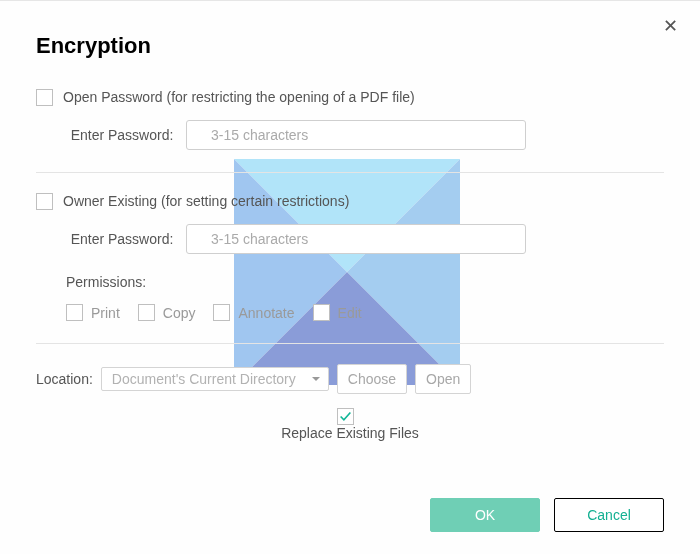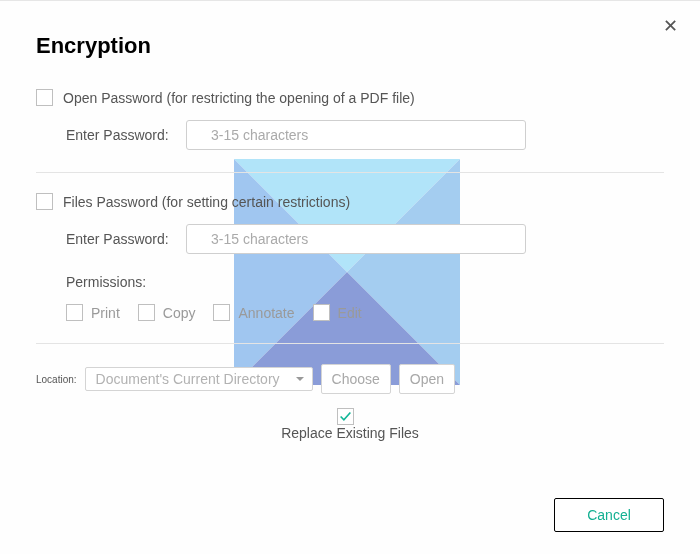--- a/index.html
+++ b/index.html
@@ -60,40 +60,40 @@
     cursor: pointer;
     z-index: 2;
     font-weight: 300;
   }
   .title {
     color: #000000;
     font-size: 22px;
     font-weight: 600;
     margin-bottom: 30px;
   }
-  .row { display: flex; align-items: center; }
+  .row { display: flex; }
   .checkbox {
     width: 17px; height: 17px;
     border: 1px solid #bfbfbf;
     background: #fff;
     display: inline-flex;
     align-items: center;
     justify-content: center;
     margin-right: 10px;
     cursor: pointer;
     flex-shrink: 0;
   }
   .checkbox.checked svg { display: block; }
   .checkbox svg { display: none; width: 13px; height: 13px; }
   .check-label { color: #555; font-size: 14px; }
   .indent { padding-left: 30px; }
   .field-row { display: flex; align-items: center; margin-top: 14px; }
   .field-label {
     color: #555; font-size: 14px;
-    width: 112px; text-align: left;
+    width: 112px; text-align: center;
     margin-right: 8px;
   }
   .text-input {
     height: 30px;
     border: 1px solid #cfcfcf;
     border-radius: 3px;
     padding: 0 24px;
     font-size: 14px;
     color: #555;
     width: 340px;
@@ -104,21 +104,21 @@
     border: none;
     border-top: 1px solid #e4e4e4;
     margin: 22px 0 20px 0;
   }
   .perm-title { color: #555; font-size: 14px; margin: 20px 0 14px 0; }
   .perm-row { display: flex; align-items: flex-start; gap: 0; }
   .perm-item { display: flex; align-items: center; margin-right: 18px; }
   .perm-item .checkbox { margin-right: 8px; }
   .perm-item .lbl { color: #9a9a9a; font-size: 14px; }
   .loc-row { display: flex; align-items: center; margin-top: 8px; }
-  .loc-label { color: #555; font-size: 10px; margin-right: 8px; }
+  .loc-label { color: #555; font-size: 14px; margin-right: 8px; }
   .select-box {
     height: 24px;
     border: 1px solid #d4d4d4;
     border-radius: 2px;
     display: flex;
     align-items: center;
     padding: 0 8px 0 10px;
     color: #b2b2b2;
     font-size: 14px;
     width: 228px;
@@ -200,21 +200,21 @@
     <span class="field-label">Enter Password:</span>
     <input class="text-input" type="text" placeholder="3-15 characters" style="">
   </div>
 
   <hr class="divider">
 
   <div class="row">
     <span class="checkbox">
       
     </span>
-    <span class="check-label">Files Password (for setting certain restrictions)</span>
+    <span class="check-label">Owner Existing (for setting certain restrictions)</span>
   </div>
   <div class="indent field-row">
     <span class="field-label">Enter Password:</span>
     <input class="text-input" type="text" placeholder="3-15 characters" style="">
   </div>
   <div class="indent">
     <div class="perm-title">Permissions:</div>
     <div class="perm-row">
       <div class="perm-item">
         <span class="checkbox"></span>
@@ -251,14 +251,15 @@
     <span class="checkbox checked">
       <svg viewBox="0 0 16 16">
           <path fill="none" stroke="#12b798" stroke-width="2" d="M2 8 L6 12 L14 3"></path>
         </svg>
     </span>
     <span class="check-label">Replace Existing Files</span>
   </div>
 </div>
 
 <div class="footer">
+  <div class="btn btn-primary">OK</div>
   <div class="btn btn-secondary">Cancel</div>
 </div>
 
 </body></html>

